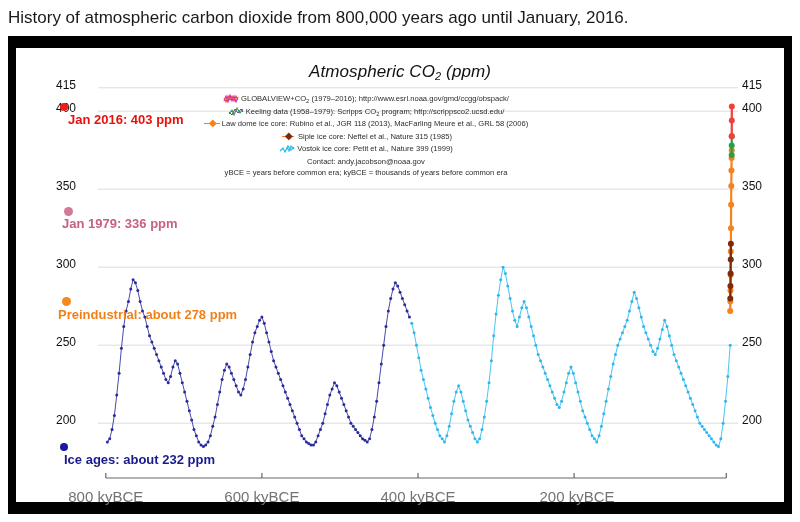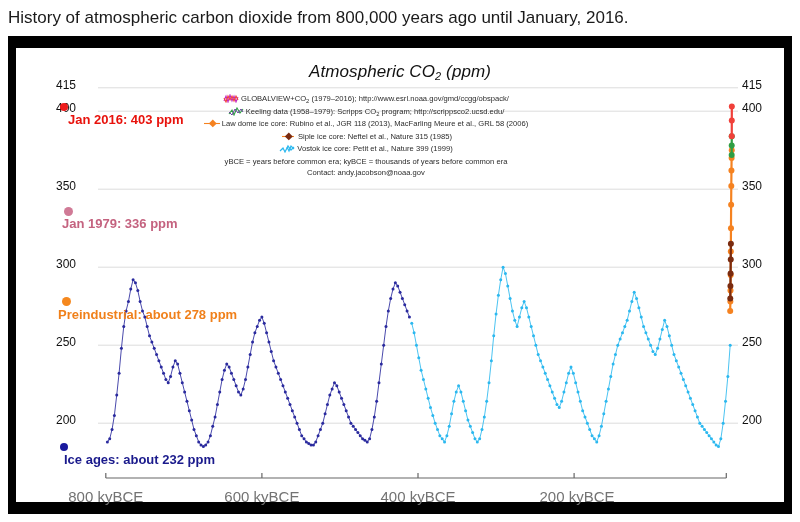--- a/index.html
+++ b/index.html
@@ -455,21 +455,21 @@
                   <rect x="6" y="1.6" width="5.6" height="5.6" transform="rotate(45 8.8 4.4)" fill="#f58220"></rect>
                 </svg></span><span>Law dome ice core:  Rubino et al., JGR 118 (2013), MacFarling Meure et al., GRL 58 (2006)</span></div>
             <div class="legend-row"><span class="lmark"><svg width="16" height="9" viewBox="0 0 16 9">
                   <line x1="2" y1="4.5" x2="14" y2="4.5" stroke="#f58220" stroke-width="1.1"></line>
                   <rect x="6" y="1.6" width="5.6" height="5.6" transform="rotate(45 8.8 4.4)" fill="#7a2b10"></rect>
                 </svg></span><span>Siple ice core:  Neftel et al., Nature 315 (1985)</span></div>
             <div class="legend-row"><span class="lmark"><svg width="16" height="9" viewBox="0 0 16 9">
                   <path d="M1 7 L4 4 L6 8 L9 2 L12 6 L15 3" fill="none" stroke="#2bb8ef" stroke-width="1.2"></path>
                   <path d="M8 3 L10 7 L12 2 L15 5" fill="none" stroke="#2bb8ef" stroke-width="1.2"></path>
                 </svg></span><span>Vostok ice core:  Petit et al., Nature 399 (1999)</span></div>
+            <div class="legend-note">Contact: andy.jacobson@noaa.gov</div>
             <div class="legend-note">yBCE = years before common era; kyBCE = thousands of years before common era</div>
-            <div class="legend-note">Contact: andy.jacobson@noaa.gov</div>
           </div>
 
       </div>
     </div>
   </div>
 
 </div>
 
 </body></html>

